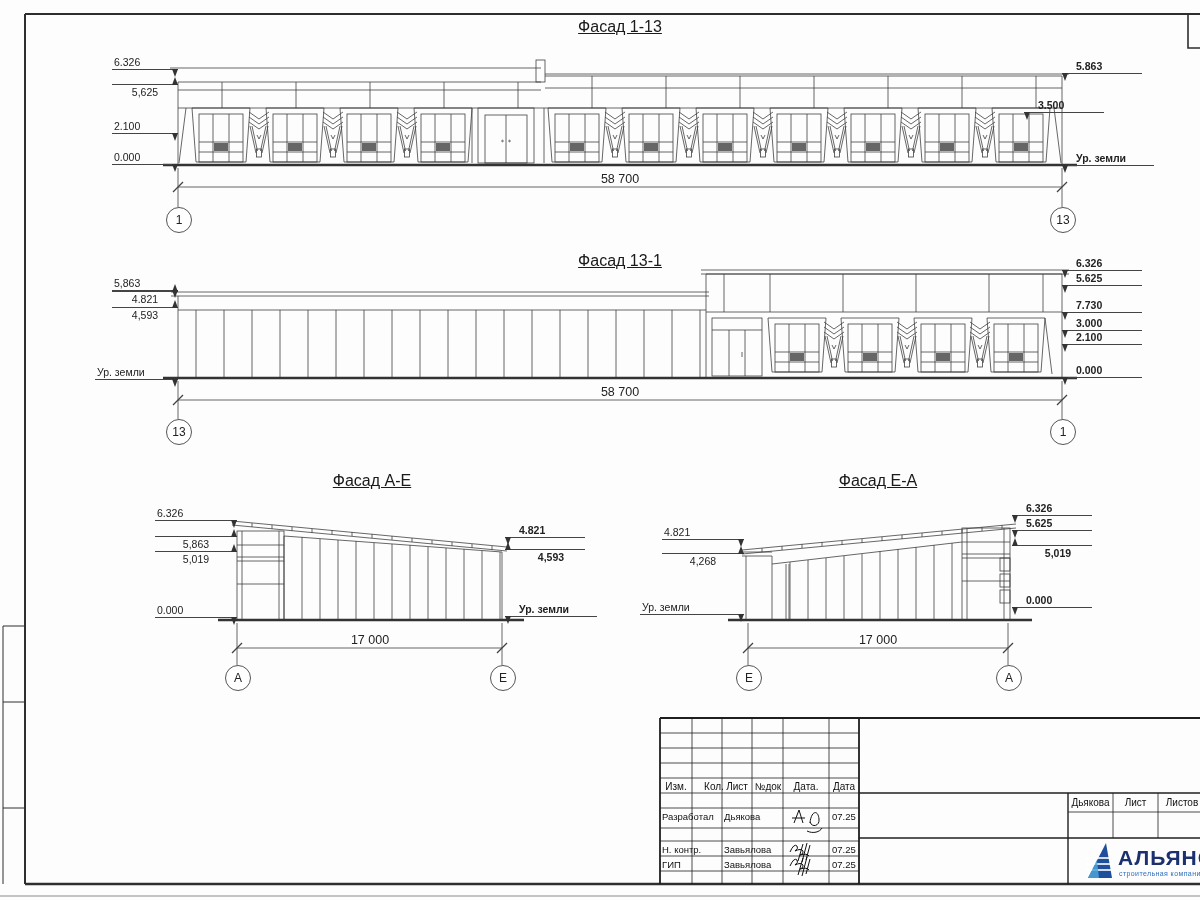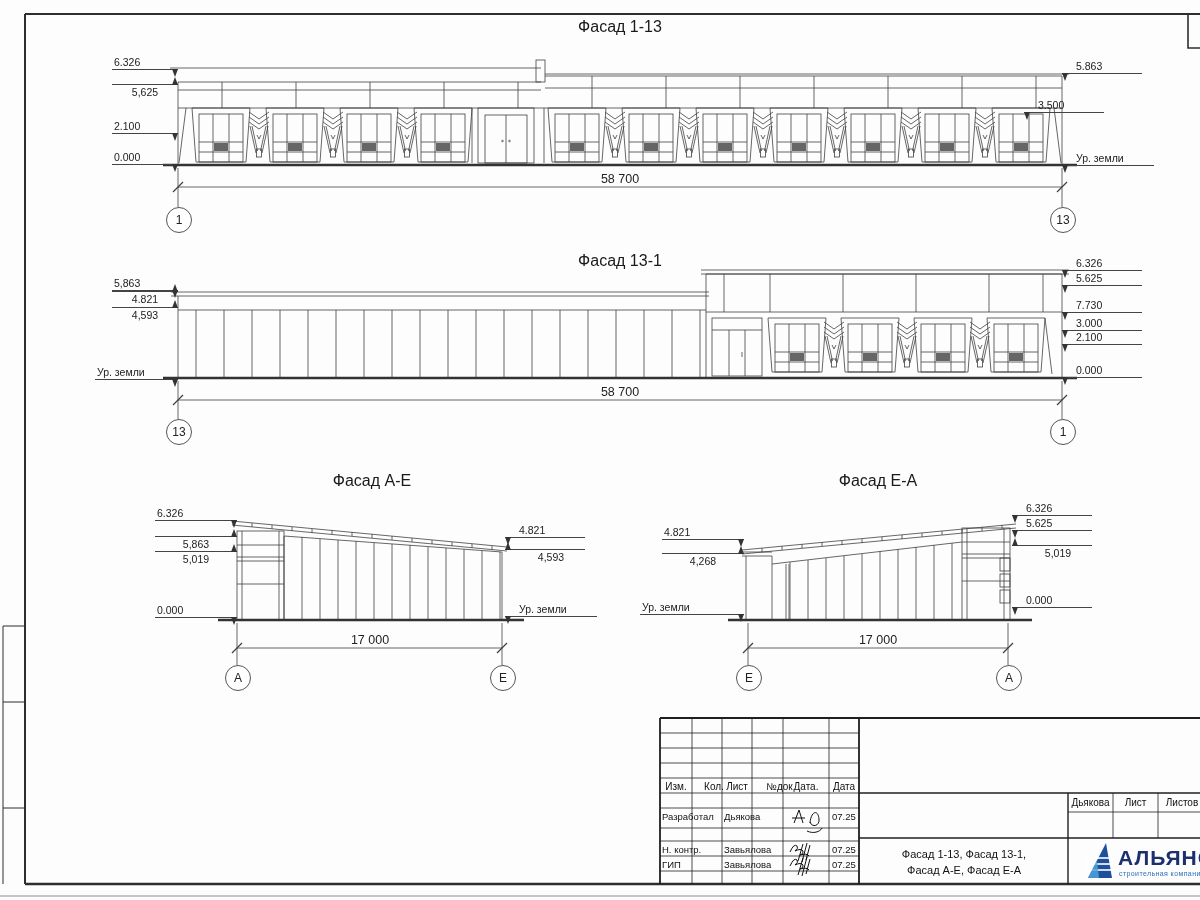--- a/index.html
+++ b/index.html
@@ -1,33 +1,33 @@
 <!DOCTYPE html>
 <html><head>
 <meta charset="utf-8">
 <style>
   html,body{margin:0;padding:0;background:#fff;}
   #sheet{position:relative;width:1200px;height:900px;background:#fdfdfd;overflow:hidden;
          font-family:"Liberation Sans",sans-serif;color:#222;}
   #linework{position:absolute;left:0;top:0;}
-  .vt{position:absolute;transform:translateX(-50%);font-size:16px;color:#1a1a1a;white-space:nowrap;}
+  .vt{position:absolute;transform:translateX(-50%);font-size:16px;color:#1a1a1a;white-space:nowrap;text-decoration:underline;}
   .dimt{position:absolute;transform:translateX(-50%);font-size:12.5px;color:#222;white-space:nowrap;}
   .bub{position:absolute;width:24px;height:24px;border:1px solid #555;border-radius:50%;
        background:#fff;text-align:center;line-height:24px;font-size:12px;}
   .mk{position:absolute;font-size:10.5px;line-height:1.15;color:#222;}
   .mk b{font-weight:normal;display:block;padding:0 2px 1px 2px;white-space:nowrap;}
   .ma{border-bottom:1px solid #444;}
   .mb{border-top:1px solid #444;}
   .mb b{padding-top:1px;text-align:center;}
   .mk .ar{position:absolute;width:0;height:0;border-left:3px solid transparent;border-right:3px solid transparent;}
   .ma .ar{bottom:-8px;border-top:8px solid #333;}
   .mb .ar{top:-8px;border-bottom:8px solid #333;}
   .mk-l .ar{right:0;}
   .mk-r .ar{left:0;}
-  .mk-r b{padding-left:14px;}
+  .mk-r b{padding-left:14px;font-weight:bold;}
   .tbh{position:absolute;text-align:center;font-size:10px;color:#111;}
   .tbr{position:absolute;font-size:9.5px;color:#111;white-space:nowrap;}
   .stg{position:absolute;text-align:center;font-size:10px;color:#111;}
   .sheettitle{position:absolute;left:861px;top:846px;width:206px;text-align:center;
               font-size:11px;line-height:16px;color:#111;}
   .logoname{position:absolute;left:1118px;top:846px;font-size:21px;font-weight:bold;
             letter-spacing:1px;white-space:nowrap;}
   .logosub{position:absolute;left:1119px;top:870px;font-size:7px;letter-spacing:0.4px;white-space:nowrap;}
 </style>
 </head>
@@ -368,39 +368,35 @@
       <b>5,019</b>
     </span>
 <span class="mk mk-r ma" style="left:1012px;top:594px;width:80px">
       <i class="ar"></i>
       <b>0.000</b>
     </span>
 
 <div class="tbh" style="left:660px;top:781px;width:32px">Изм.</div>
 <div class="tbh" style="left:692px;top:781px;width:44px">Кол.</div>
 <div class="tbh" style="left:722px;top:781px;width:30px">Лист</div>
-<div class="tbh" style="left:752px;top:781px;width:55px">№док</div>
+<div class="tbh" style="left:752px;top:781px;width:32px">№док</div>
 <div class="tbh" style="left:783px;top:781px;width:46px">Дата.</div>
 <div class="tbh" style="left:829px;top:781px;width:30px">Дата</div>
 
 <div class="tbr" style="left:662px;top:811px">Разработал</div>
 <div class="tbr" style="left:724px;top:811px">Дьякова</div>
 <div class="tbr" style="left:832px;top:811px">07.25</div>
 <div class="tbr" style="left:662px;top:844px">Н. контр.</div>
 <div class="tbr" style="left:724px;top:844px">Завьялова</div>
 <div class="tbr" style="left:832px;top:844px">07.25</div>
 <div class="tbr" style="left:662px;top:859px">ГИП</div>
 <div class="tbr" style="left:724px;top:859px">Завьялова</div>
 <div class="tbr" style="left:832px;top:859px">07.25</div>
 
 <div class="stg" style="left:1068px;top:797px;width:45px">Дьякова</div>
 <div class="stg" style="left:1113px;top:797px;width:45px">Лист</div>
 <div class="stg" style="left:1158px;top:797px;width:48px">Листов</div>
 
-<div class="sheettitle">
-  <span style="display:block">Фасад 1-13, Фасад 13-1,</span>
-  <span style="display:block">Фасад А-Е, Фасад Е-А</span>
-</div>
 
 <div class="logoname" style="color:#1c2f6e">АЛЬЯНС</div>
 <div class="logosub" style="color:#2f6fbe">строительная компания</div>
 
 </div>
 
 </body></html>

